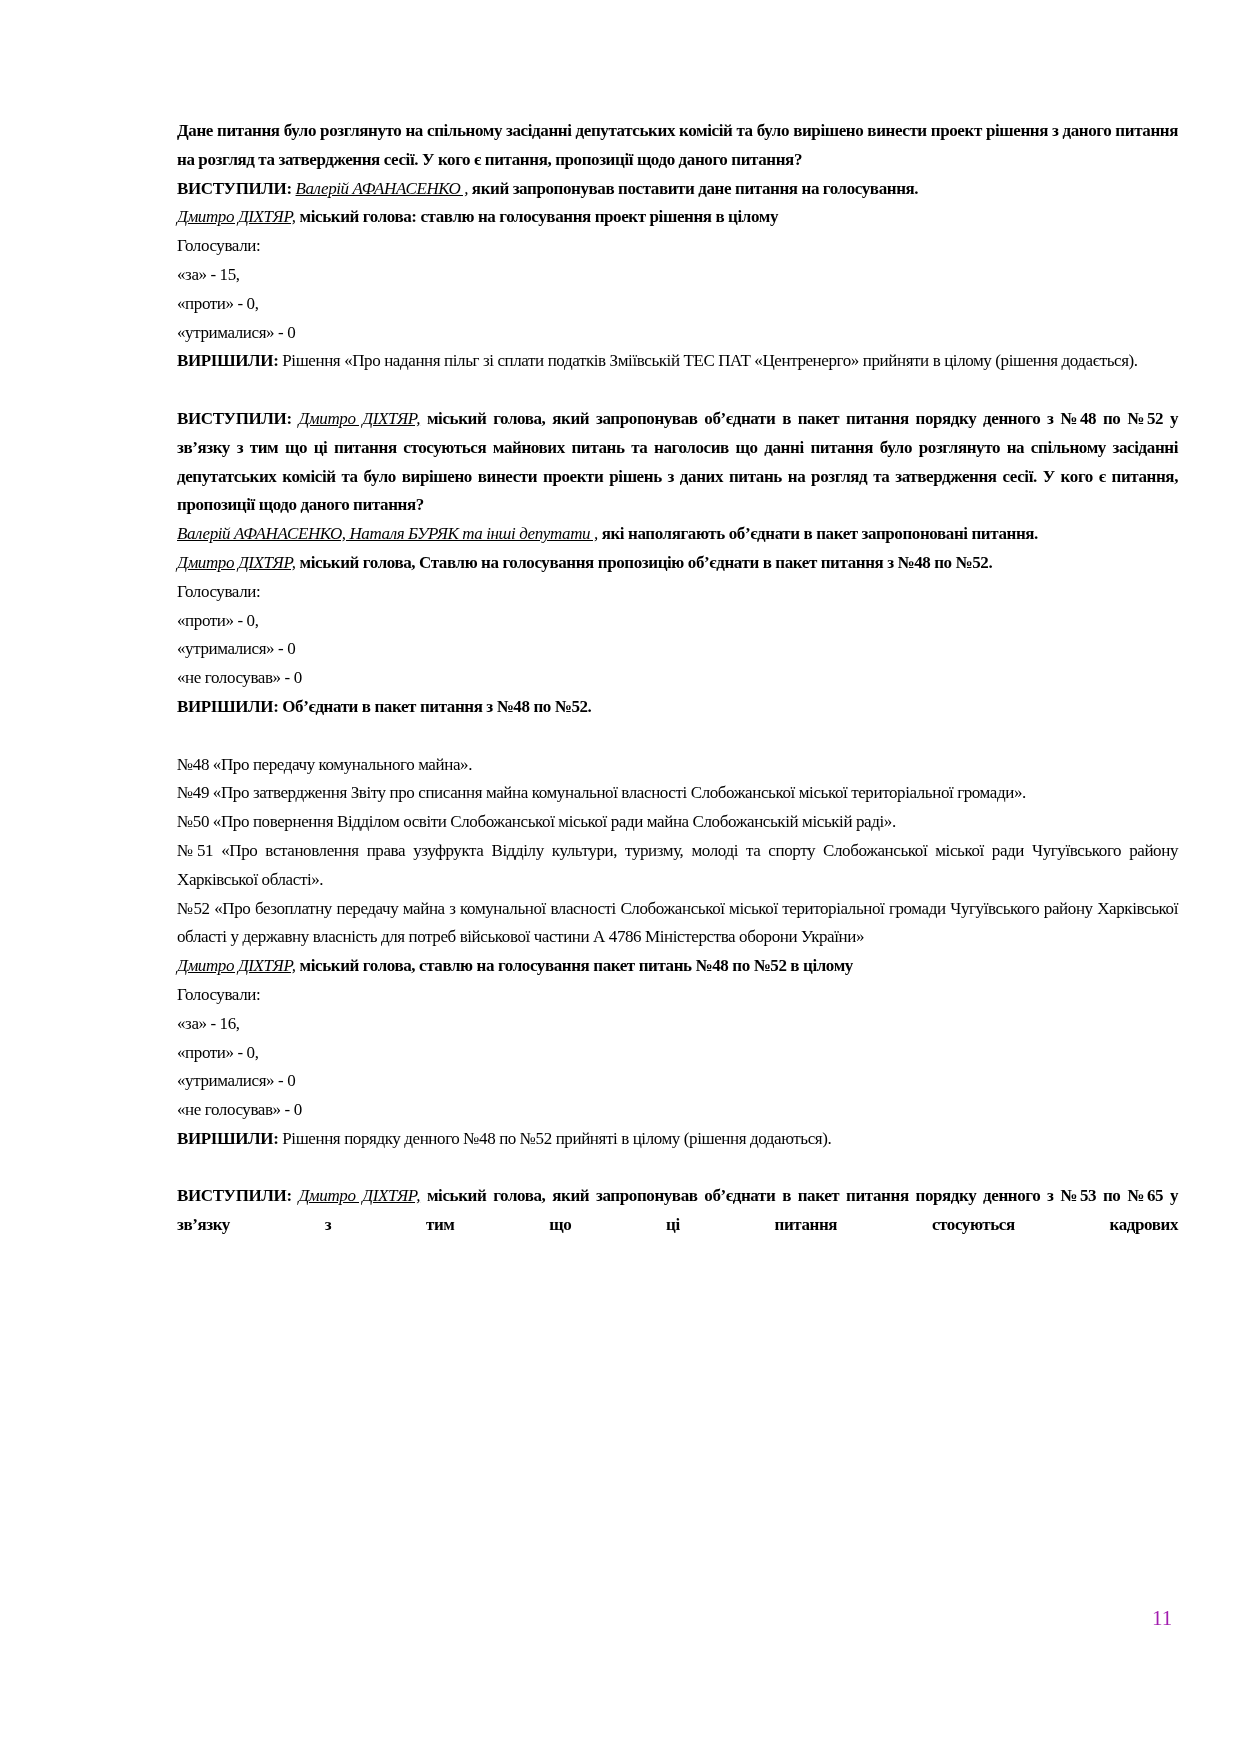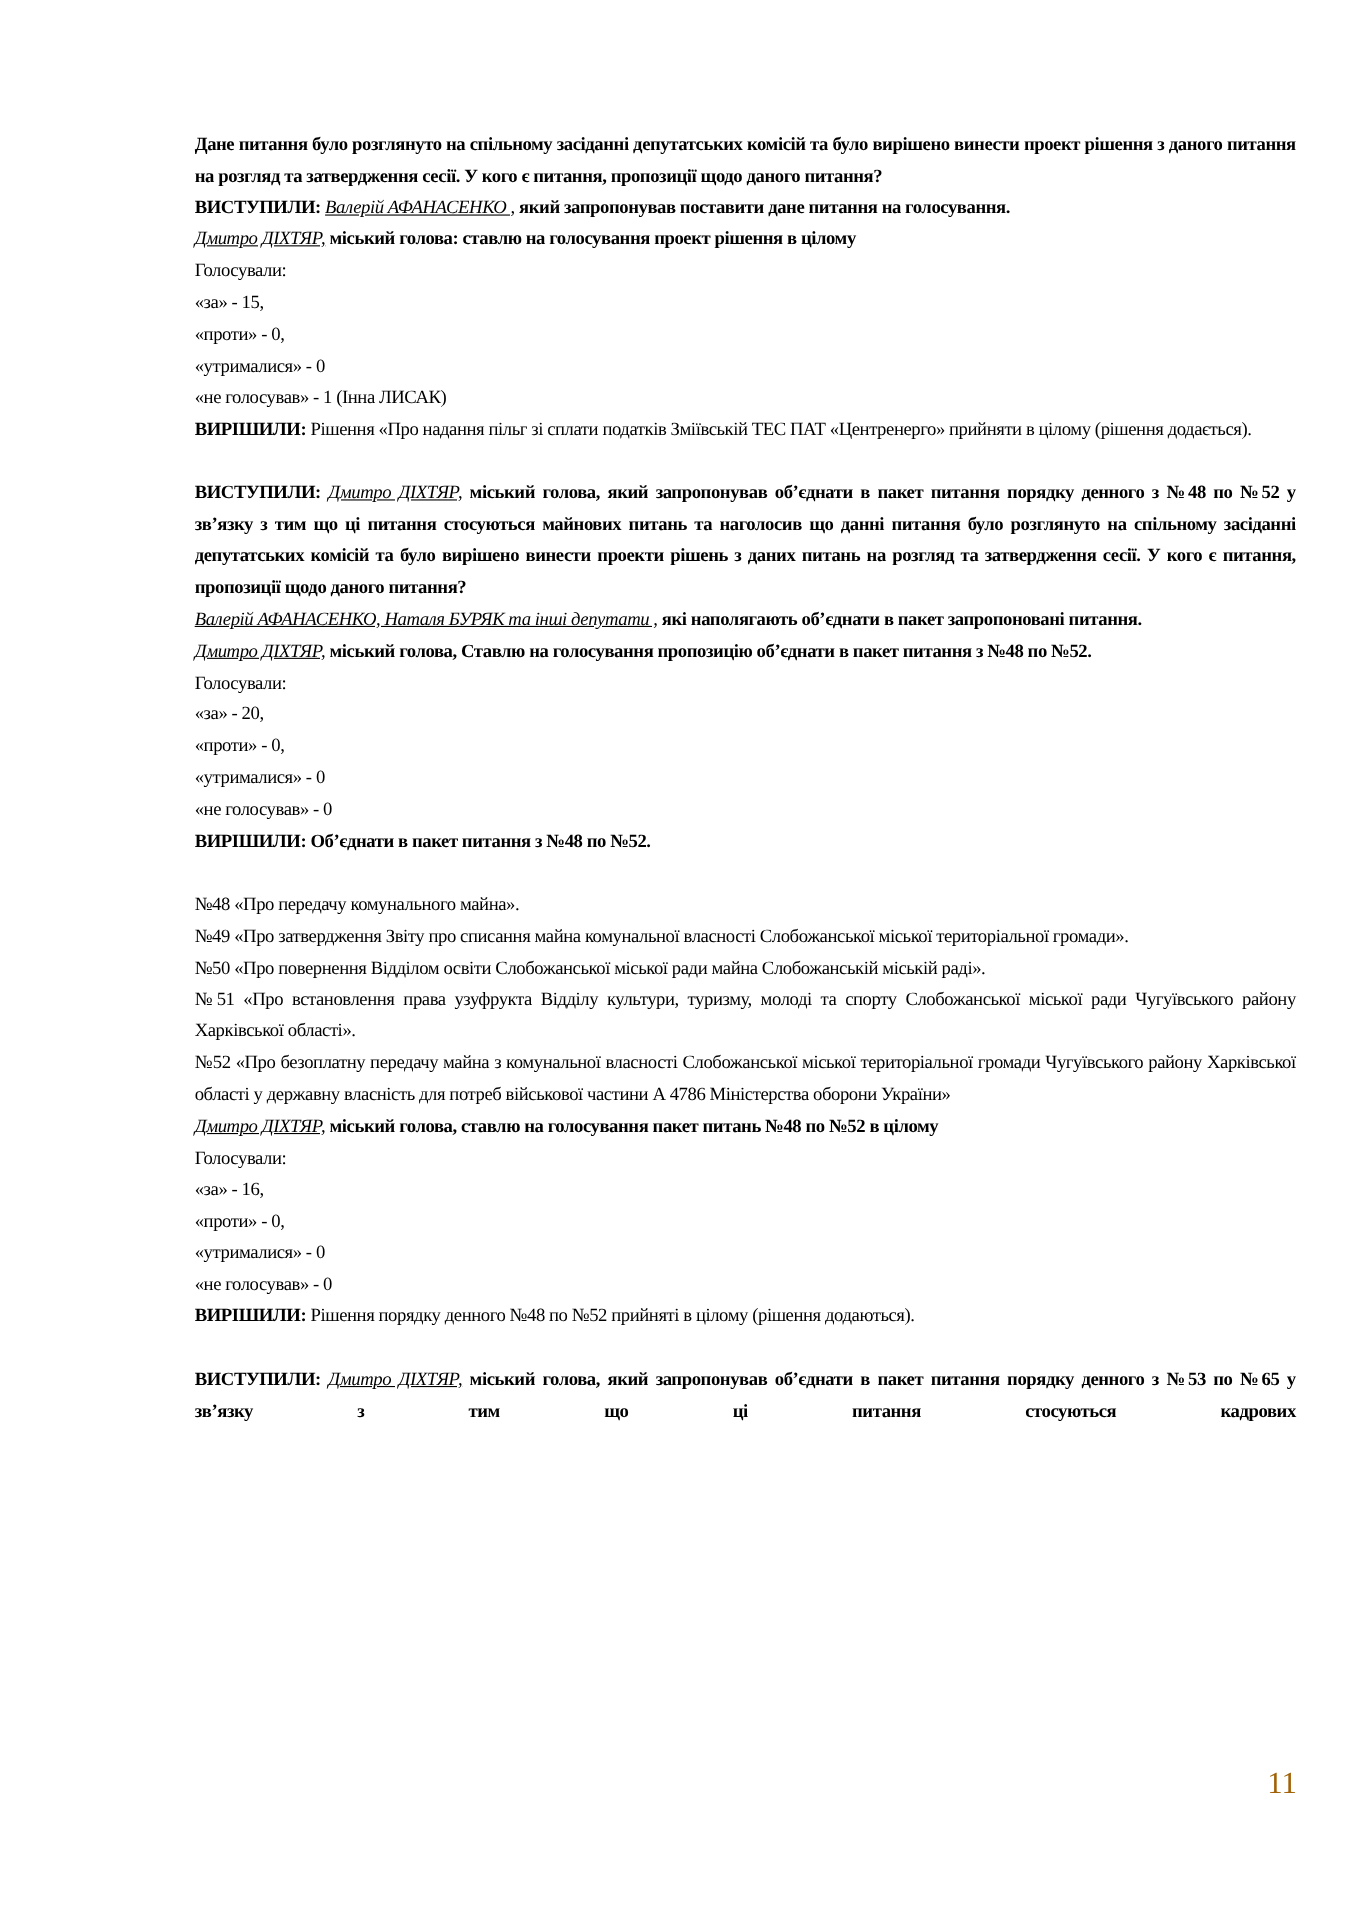--- a/index.html
+++ b/index.html
@@ -10,21 +10,21 @@
     color: #000; letter-spacing: -0.4px;
   }
   .line { min-height: 28.8px; white-space: normal; }
   .just { text-align: justify; text-align-last: left; }
   .just-full { text-align: justify; text-align-last: justify; }
   .b { font-weight: bold; }
   .name { font-style: italic; text-decoration: underline; font-weight: normal; }
   .lbl { font-weight: bold; margin-top: 26px; }
   .pagenum {
     position: absolute; left: 1152px; top: 1606px;
-    font-family: "Liberation Serif", serif; font-size: 28px; color: #a16207;
+    font-family: "Liberation Serif", serif; font-size: 21px; color: #a21caf;
   }
 </style>
 </head>
 <body>
 
 <div class="page">
 
   <div class="line just">
     <span class="b">Дане питання було розглянуто на спільному засіданні депутатських комісій та було вирішено винести проект рішення з даного питання на розгляд та затвердження сесії. У кого є питання, пропозиції щодо даного питання?</span>
   </div>
@@ -32,38 +32,36 @@
     <span class="lbl">ВИСТУПИЛИ:</span>
     <span class="name">Валерій АФАНАСЕНКО ,</span><span class="b"> який запропонував поставити дане питання на голосування.</span>
   </div>
   <div class="line">
     <span class="name">Дмитро ДІХТЯР,</span><span class="b"> міський голова: ставлю на голосування проект рішення в цілому</span>
   </div>
   <div class="line">Голосували:</div>
   <div class="line">«за» - 15,</div>
   <div class="line">«проти» - 0,</div>
   <div class="line">«утрималися» - 0</div>
-  <div class="line">«не голосував» - 1 (Інна ЛИСАК)</div>
   <div class="line just">
     <span class="lbl">ВИРІШИЛИ:</span><span> Рішення «Про надання пільг зі сплати податків Зміївській ТЕС ПАТ «Центренерго» прийняти в цілому (рішення додається).</span>
   </div>
   <div class="line"></div>
 
   <div class="line just">
     <span class="lbl">ВИСТУПИЛИ:</span>
     <span class="name">Дмитро ДІХТЯР,</span><span class="b"> міський голова, який запропонував об’єднати в пакет питання порядку денного з №48 по №52 у зв’язку з тим що ці питання стосуються майнових питань та наголосив що данні питання було розглянуто на спільному засіданні депутатських комісій та було вирішено винести проекти рішень з даних питань на розгляд та затвердження сесії. У кого є питання, пропозиції щодо даного питання?</span>
   </div>
   <div class="line just">
     <span class="name">Валерій АФАНАСЕНКО, Наталя БУРЯК та інші депутати ,</span><span class="b"> які наполягають об’єднати в пакет запропоновані питання.</span>
   </div>
   <div class="line just">
     <span class="name">Дмитро ДІХТЯР,</span><span class="b"> міський голова, Ставлю на голосування пропозицію об’єднати в пакет питання з №48 по №52.</span>
   </div>
   <div class="line">Голосували:</div>
-  <div class="line">«за» - 20,</div>
   <div class="line">«проти» - 0,</div>
   <div class="line">«утрималися» - 0</div>
   <div class="line">«не голосував» - 0</div>
   <div class="line">
     <span class="lbl">ВИРІШИЛИ:</span><span class="b"> Об’єднати в пакет питання з №48 по №52.</span>
   </div>
   <div class="line"></div>
 
   <div class="line just">№48 «Про передачу комунального майна».</div>
   <div class="line just">№49 «Про затвердження Звіту про списання майна комунальної власності Слобожанської міської територіальної громади».</div>

